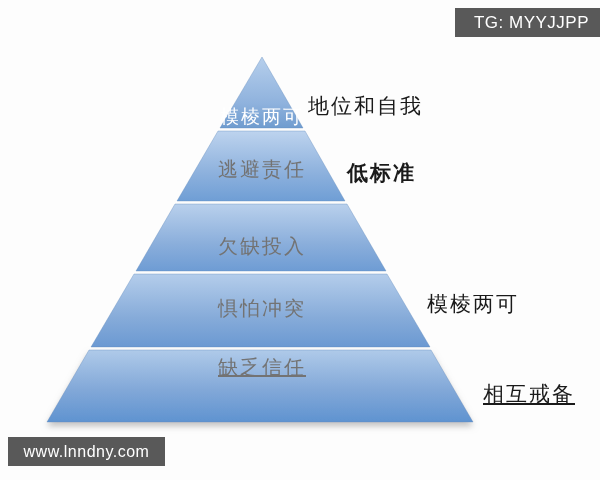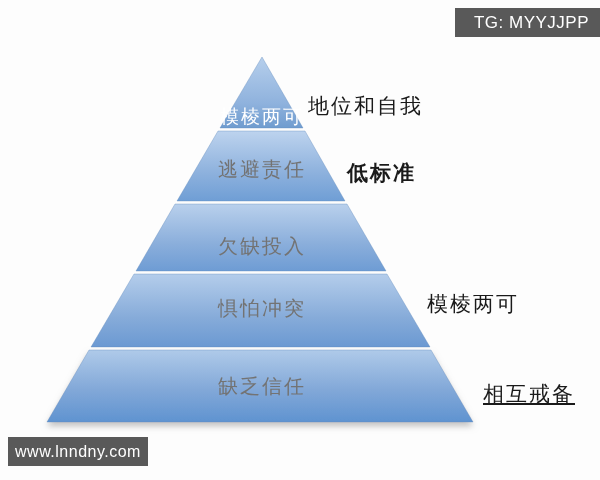--- a/index.html
+++ b/index.html
@@ -20,41 +20,41 @@
     color:#ffffff;
     display:flex;align-items:center;justify-content:center;
     font-family:"Liberation Sans","DejaVu Sans",sans-serif;
     letter-spacing:0.5px;
   }
   .badge-top{
     left:455px;top:8px;width:153px;height:29px;
     font-size:17px;
   }
   .badge-bottom{
-    left:8px;top:437px;width:140px;height:29px;
+    left:8px;top:437px;width:157px;height:29px;
     font-size:16px;
   }
   
   .pyr-svg{position:absolute;left:0;top:0;}
   
   .lv-label{
     position:absolute;
     left:262px;
     transform:translateX(-50%);
     white-space:nowrap;
     font-family:"Liberation Serif","DejaVu Serif",serif;
     font-size:20px;
     color:#737373;
     letter-spacing:2px;
   }
   .lv-1{top:104px;color:#ffffff;font-size:19px;}
   .lv-2{top:156px;}
   .lv-3{top:233px;font-family:Liberation Mono, monospace;}
   .lv-4{top:295px;}
-  .lv-5{top:373px;}
+  .lv-5{top:354px;text-decoration:underline;}
   
   .side-label{
     position:absolute;
     white-space:nowrap;
     font-family:"Liberation Serif","DejaVu Serif",serif;
     font-size:21px;
     color:#1a1a1a;
     letter-spacing:2px;
   }
   .side-1{left:308px;top:92px;}

